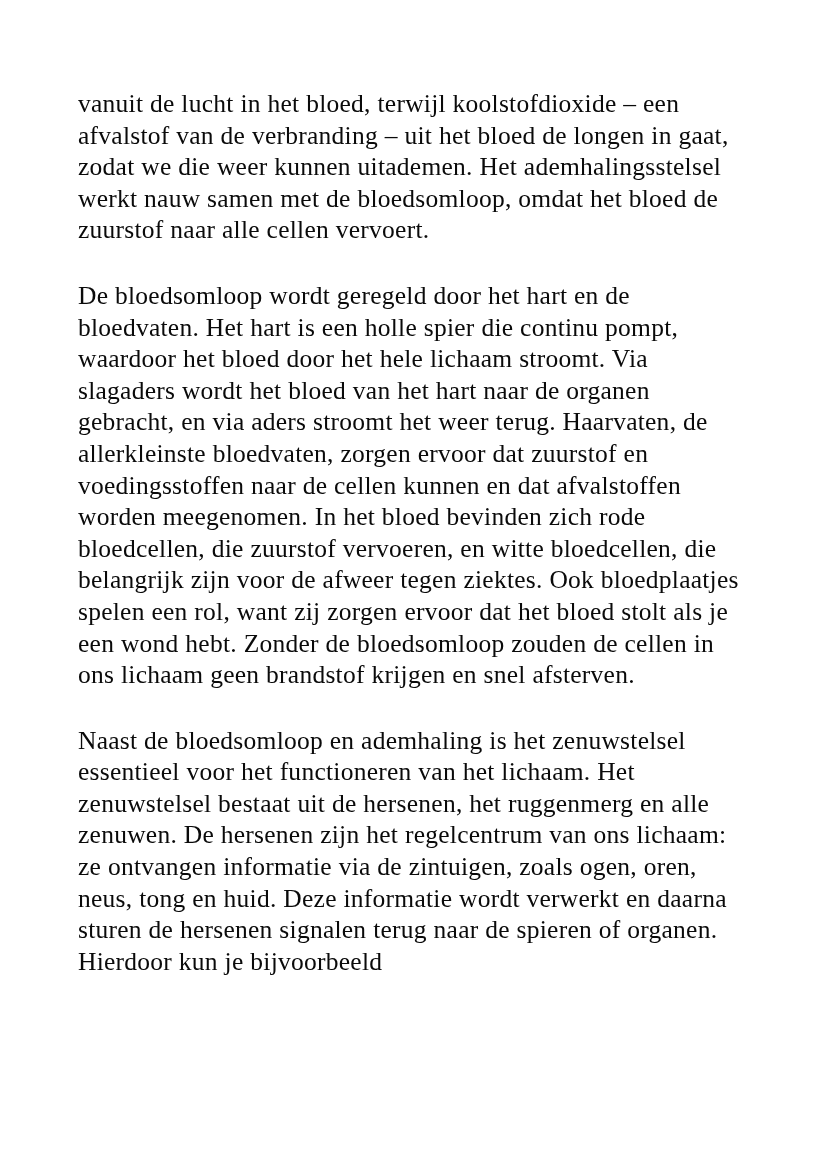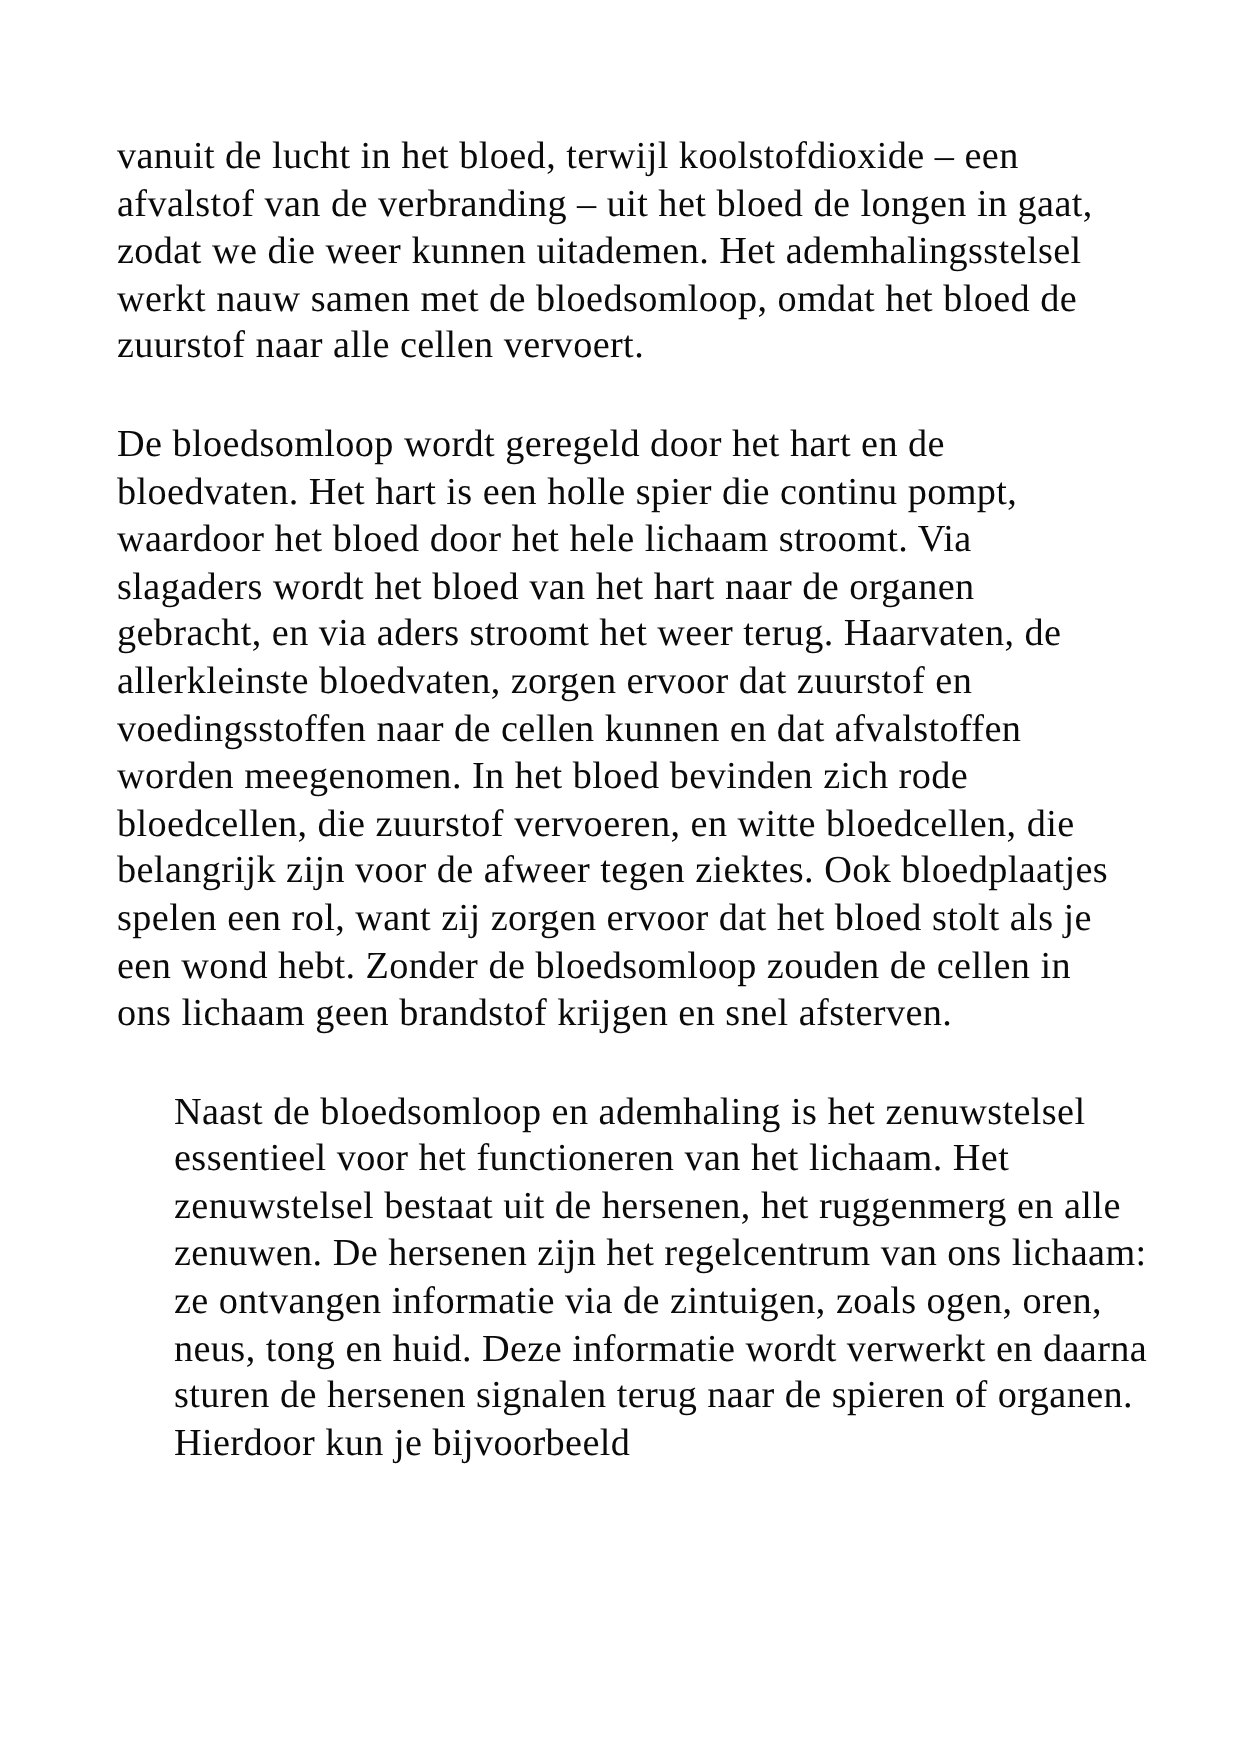--- a/index.html
+++ b/index.html
@@ -40,21 +40,21 @@
     -webkit-font-smoothing: antialiased;
   }
 
   .para + .para {
     margin-top: 34px;
   }
 
   
   .para-1 { width: 668px; }
   .para-2 { width: 672px; }
-  .para-3 { width: 660px; margin-left: 38px; }
+  .para-3 { width: 660px; }
 </style>
 </head>
 <body>
 
 <div class="page">
   <div class="doc-body">
 
     <p class="para para-1">vanuit de lucht in het bloed, terwijl koolstofdioxide – een afvalstof van de verbranding – uit het bloed de longen in gaat, zodat we die weer kunnen uitademen. Het ademhalingsstelsel werkt nauw samen met de bloedsomloop, omdat het bloed de zuurstof naar alle cellen vervoert.</p>
 
     <p class="para para-2">De bloedsomloop wordt geregeld door het hart en de bloedvaten. Het hart is een holle spier die continu pompt, waardoor het bloed door het hele lichaam stroomt. Via slagaders wordt het bloed van het hart naar de organen gebracht, en via aders stroomt het weer terug. Haarvaten, de allerkleinste bloedvaten, zorgen ervoor dat zuurstof en voedingsstoffen naar de cellen kunnen en dat afvalstoffen worden meegenomen. In het bloed bevinden zich rode bloedcellen, die zuurstof vervoeren, en witte bloedcellen, die belangrijk zijn voor de afweer tegen ziektes. Ook bloedplaatjes spelen een rol, want zij zorgen ervoor dat het bloed stolt als je een wond hebt. Zonder de bloedsomloop zouden de cellen in ons lichaam geen brandstof krijgen en snel afsterven.</p>

